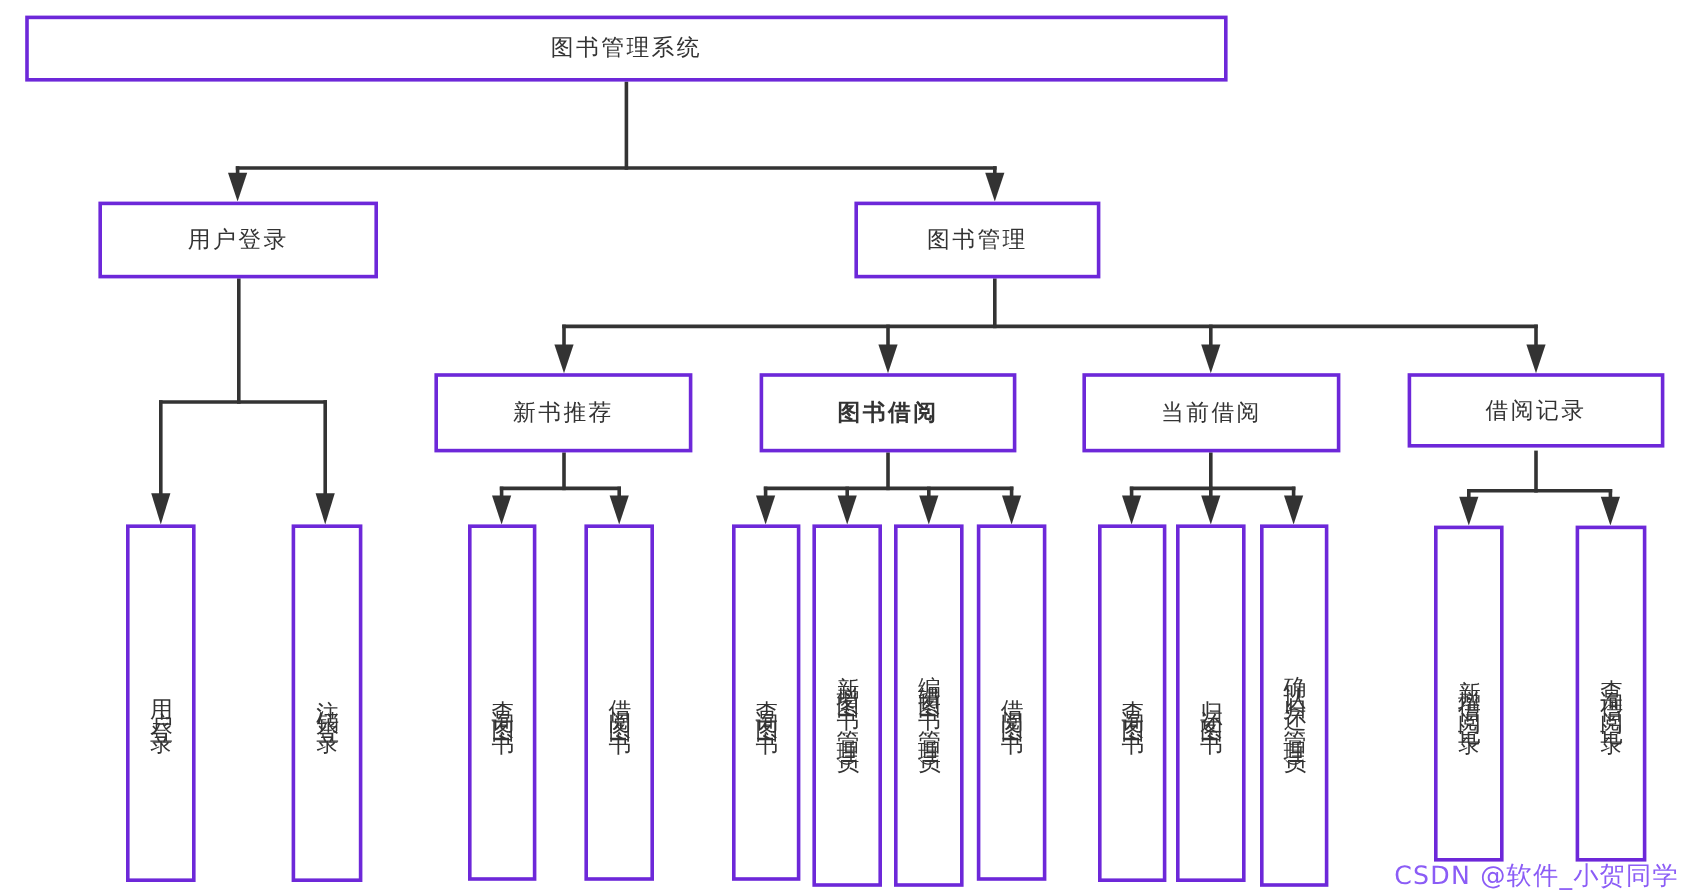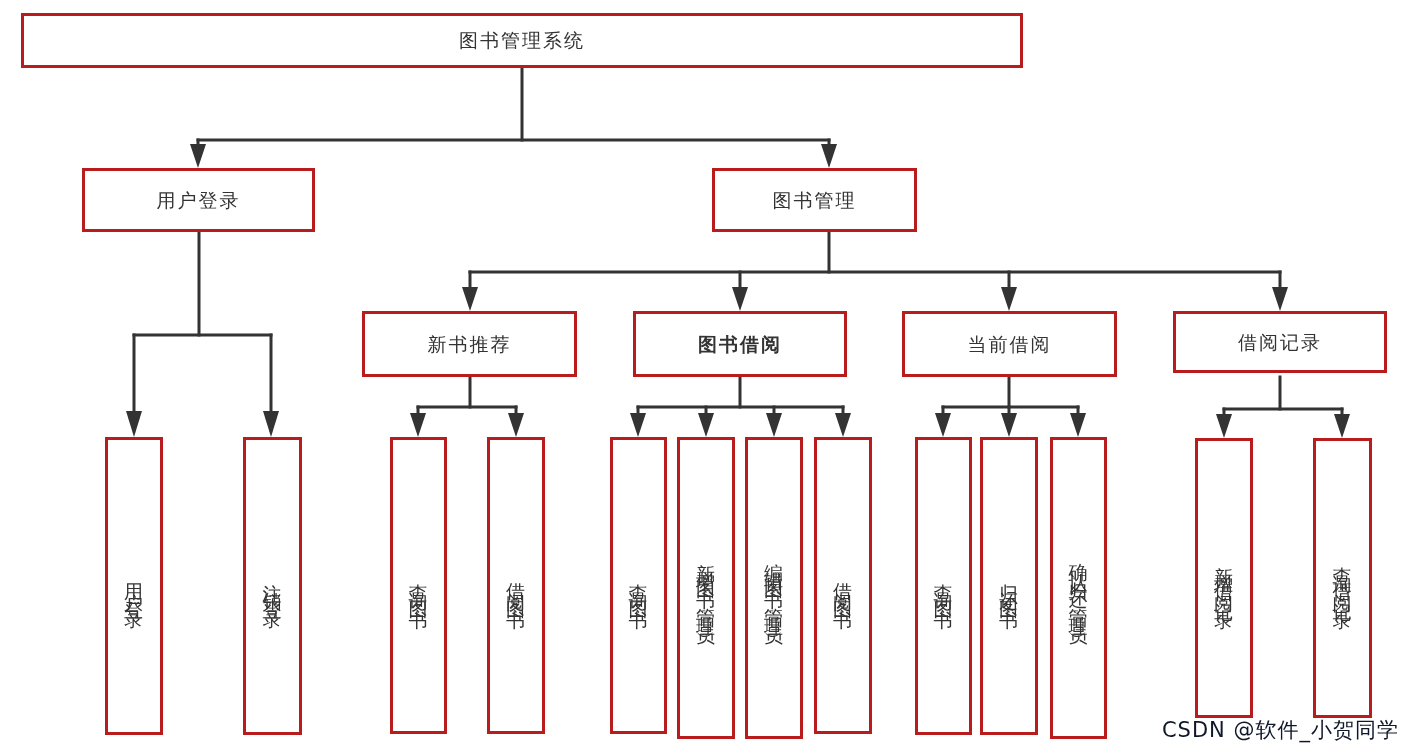--- a/index.html
+++ b/index.html
@@ -3,21 +3,21 @@
 <meta charset="utf-8">
 <style>
   html,body{margin:0;padding:0;background:#ffffff;}
   #stage{
     position:relative;width:1405px;height:747px;background:#ffffff;overflow:hidden;
     font-family:"DejaVu Sans","Liberation Sans",sans-serif;color:#333333;
   }
   #connectors{position:absolute;left:0;top:0;width:1405px;height:747px;z-index:1;}
   .node{
     position:absolute;box-sizing:border-box;background:#ffffff;
-    border:3px solid #b91c1c;display:flex;align-items:center;justify-content:center;
+    border:3px solid #6d28d9;display:flex;align-items:center;justify-content:center;
     z-index:2;
   }
   .h-node{font-size:19px;letter-spacing:2px;line-height:1.2;white-space:nowrap;}
   .v-node{
     writing-mode:vertical-rl;font-size:19px;letter-spacing:9px;line-height:1;
     white-space:nowrap;
   }
   
   .n-root{left:21px;top:13px;width:1002px;height:55px;}
   .n-userlogin{left:82px;top:168px;width:233px;height:64px;}
@@ -34,21 +34,21 @@
   .lf-c2{left:677px;top:437px;width:58px;height:302px;}
   .lf-c3{left:745px;top:437px;width:58px;height:302px;}
   .lf-c4{left:814px;top:437px;width:58px;height:297px;}
   .lf-d1{left:915px;top:437px;width:57px;height:298px;}
   .lf-d2{left:980px;top:437px;width:58px;height:298px;}
   .lf-d3{left:1050px;top:437px;width:57px;height:302px;}
   .lf-e1{left:1195px;top:438px;width:58px;height:280px;}
   .lf-e2{left:1313px;top:438px;width:59px;height:280px;}
   #watermark{
     position:absolute;right:6px;top:716px;z-index:3;
-    font-size:21px;color:#0f172a;letter-spacing:1px;white-space:nowrap;
+    font-size:21px;color:#8b5cf6;letter-spacing:1px;white-space:nowrap;
   }
 </style>
 </head>
 <body>
 
 <div id="stage">
 
   <svg id="connectors" viewBox="0 0 1405 747" xmlns="http://www.w3.org/2000/svg">
     <g stroke="#333333" stroke-width="3" fill="none" stroke-linecap="square">
 

